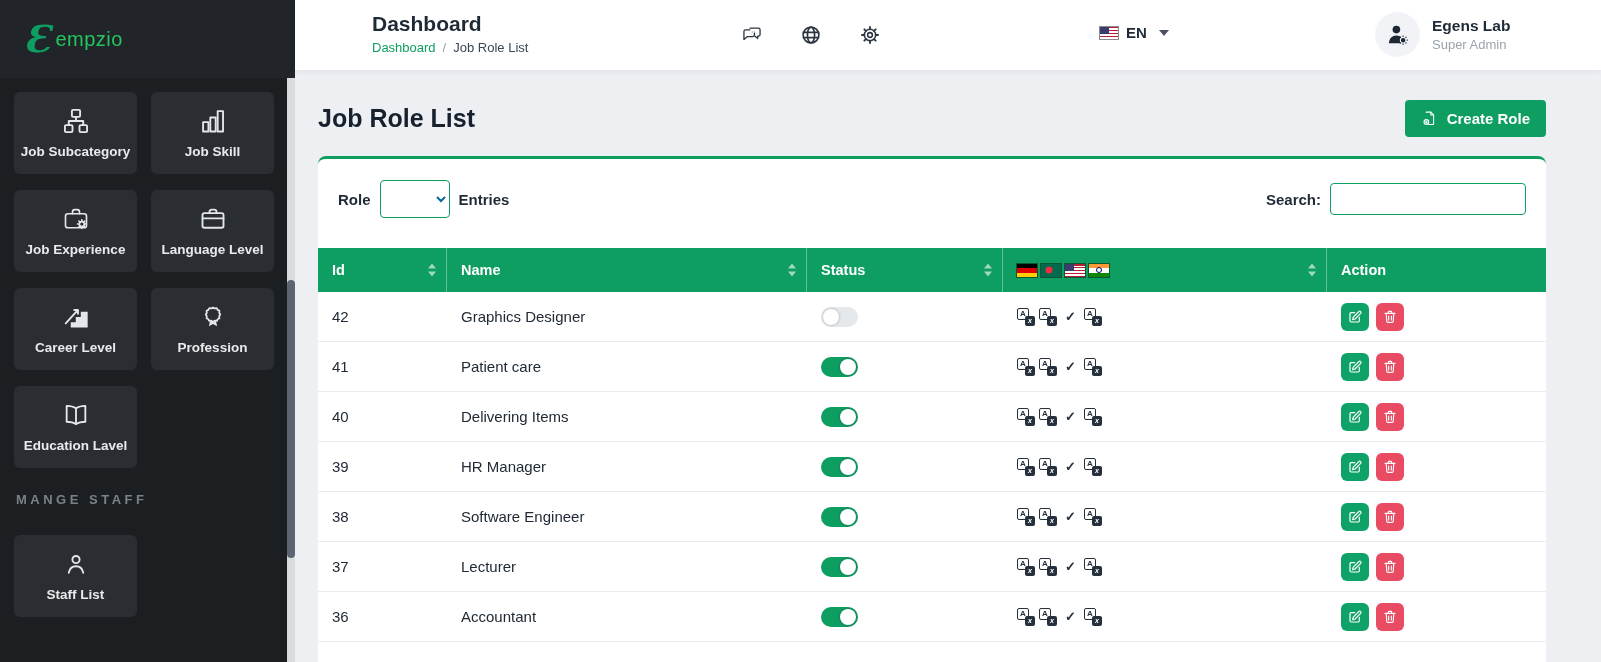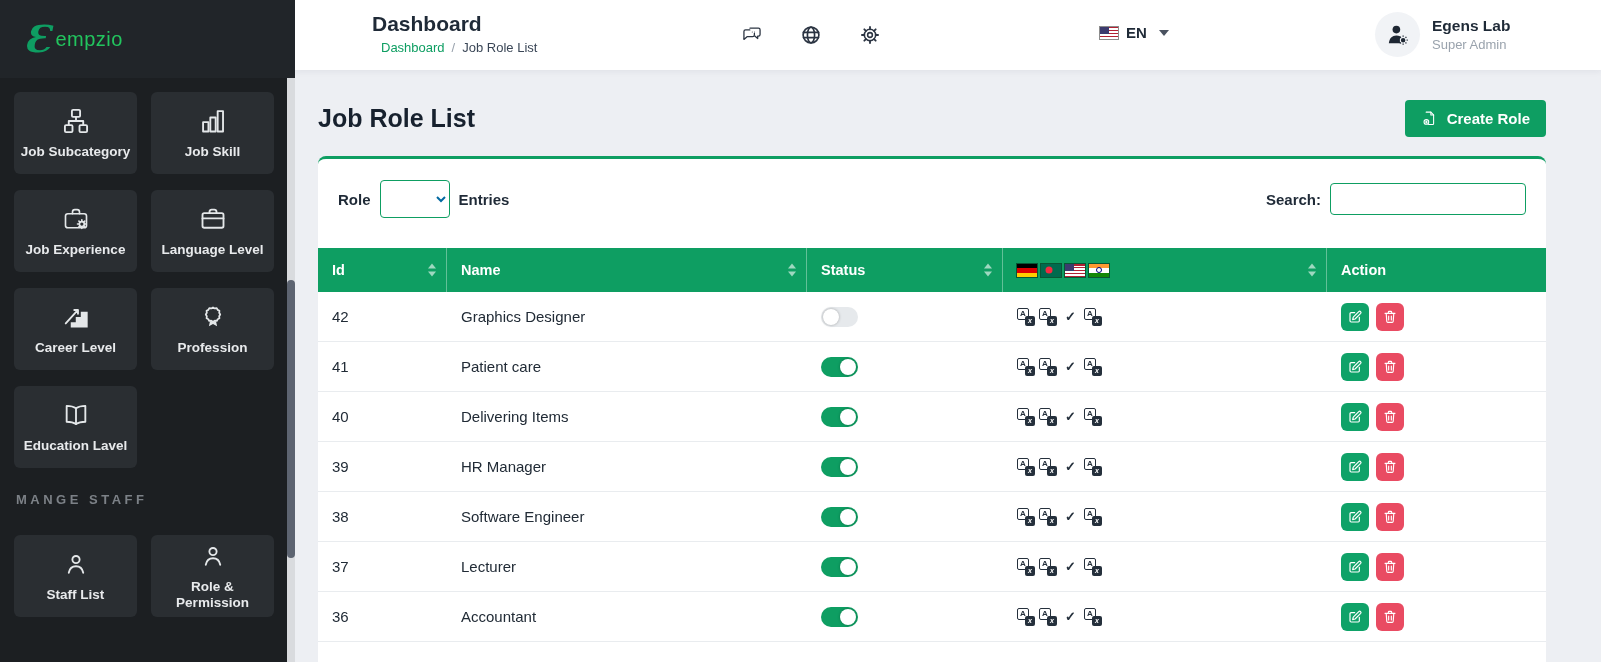--- a/index.html
+++ b/index.html
@@ -24,21 +24,21 @@
   .tile-icon svg { width:28px; height:28px; }
   .tile-label { font-size:13.5px; font-weight:700; text-align:center; line-height:1.15; padding:0 4px; }
   .section-label { padding:24px 0 14px 16px; font-size:13px; letter-spacing:3.5px; color:#7c8187; font-weight:600; }
   .sb-scroll { position:absolute; right:0; top:78px; width:8px; height:584px; background:#d9dbde; }
   .sb-thumb { position:absolute; right:0; top:202px; width:8px; height:278px; background:#5d6471; border-radius:4px; cursor:pointer; }
 
   
   .header { position:absolute; left:295px; top:0; width:1306px; height:70px; background:#ffffff; box-shadow:0 2px 6px rgba(30,40,60,.06); }
   .h-left { position:absolute; left:77px; top:12px; }
   .h-title { font-size:21px; font-weight:800; color:#1f2a37; }
-  .h-crumb { font-size:13px; margin-top:4px;margin-left:9px; }
+  .h-crumb { font-size:13px; margin-top:4px; }
   .crumb-parent { color:var(--accent,#0e9e62); cursor:pointer; }
   .crumb-sep { color:#98a1ac; margin:0 7px; }
   .crumb-current { color:#3a4656; }
   .h-icons { position:absolute; left:446px; top:24px; display:flex; gap:37px; }
   .h-ic { width:22px; height:22px; color:#2b3442; cursor:pointer; }
   .h-ic svg { width:22px; height:22px; }
   .h-lang { position:absolute; left:805px; top:24px; display:flex; align-items:center; gap:8px; cursor:pointer; }
   .h-lang .code { font-size:15px; font-weight:600; color:#1f2a37; }
   .caret { width:0; height:0; border-left:5px solid transparent; border-right:5px solid transparent; border-top:6px solid #4a5260; margin-left:4px; }
   .h-user { position:absolute; left:1080px; top:12px; display:flex; align-items:center; gap:12px; cursor:pointer; }
@@ -191,29 +191,20 @@
   <div class="tile">
     <span class="tile-icon">
           <svg viewBox="0 0 24 24" fill="none" stroke="currentColor" stroke-width="1.6" stroke-linecap="round" stroke-linejoin="round">
             <circle cx="12" cy="8.2" r="3.1"></circle>
             <path d="M5.8 19.5c.7-3.6 3-5.6 6.2-5.6s5.5 2 6.2 5.6"></path>
           </svg>
         </span>
     <span class="tile-label">Staff List</span>
   </div>
 
-  <div class="tile">
-    <span class="tile-icon">
-          <svg viewBox="0 0 24 24" fill="none" stroke="currentColor" stroke-width="1.6" stroke-linecap="round" stroke-linejoin="round">
-            <circle cx="12" cy="8.2" r="3.1"></circle>
-            <path d="M5.8 19.5c.7-3.6 3-5.6 6.2-5.6s5.5 2 6.2 5.6"></path>
-          </svg>
-        </span>
-    <span class="tile-label">Role &amp; Permission</span>
-  </div>
 </div>
   <div class="sb-scroll">
     <div class="sb-thumb"></div>
   </div>
 </aside>
 
 <header class="header">
   <div class="h-left">
     <div class="h-title">Dashboard</div>
     <div class="h-crumb">

